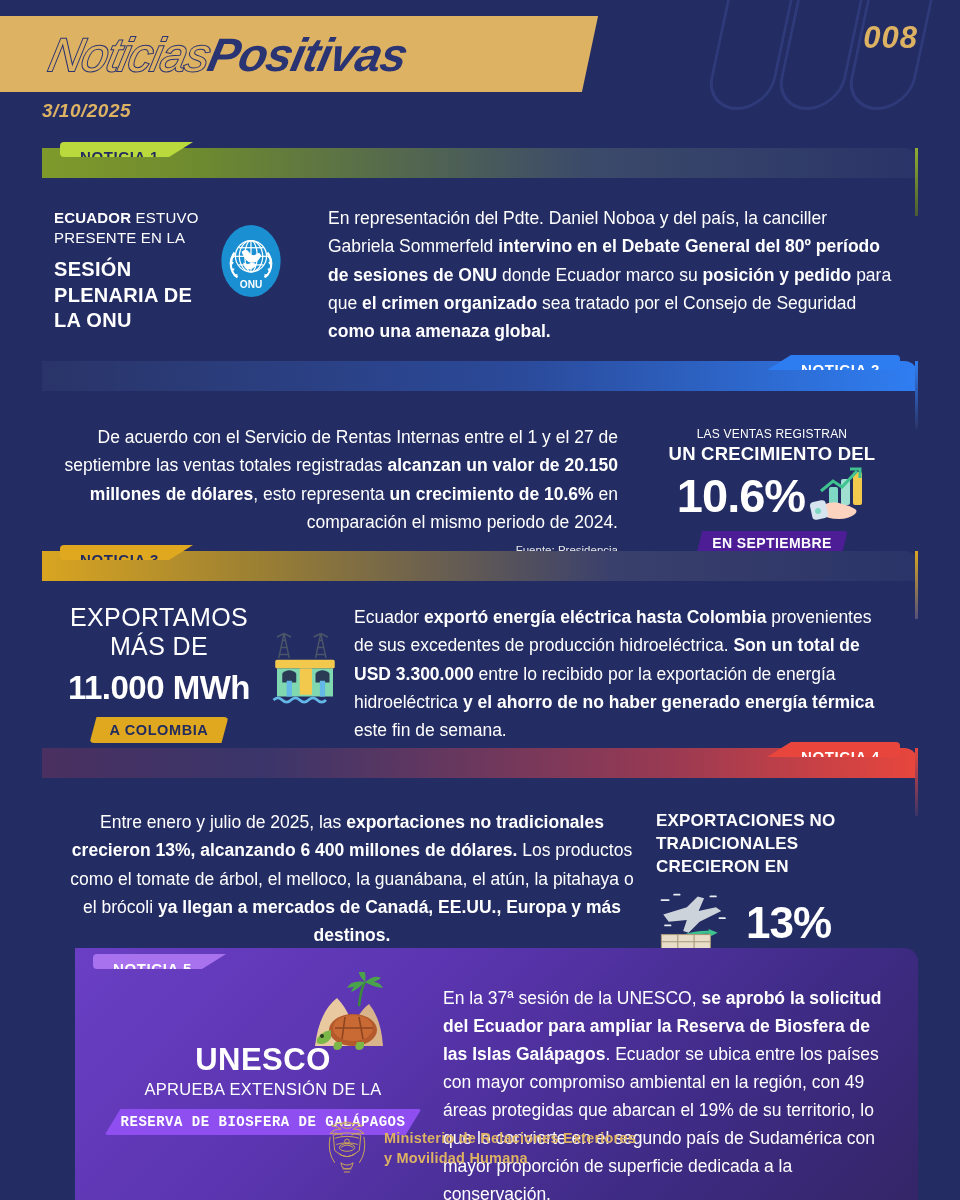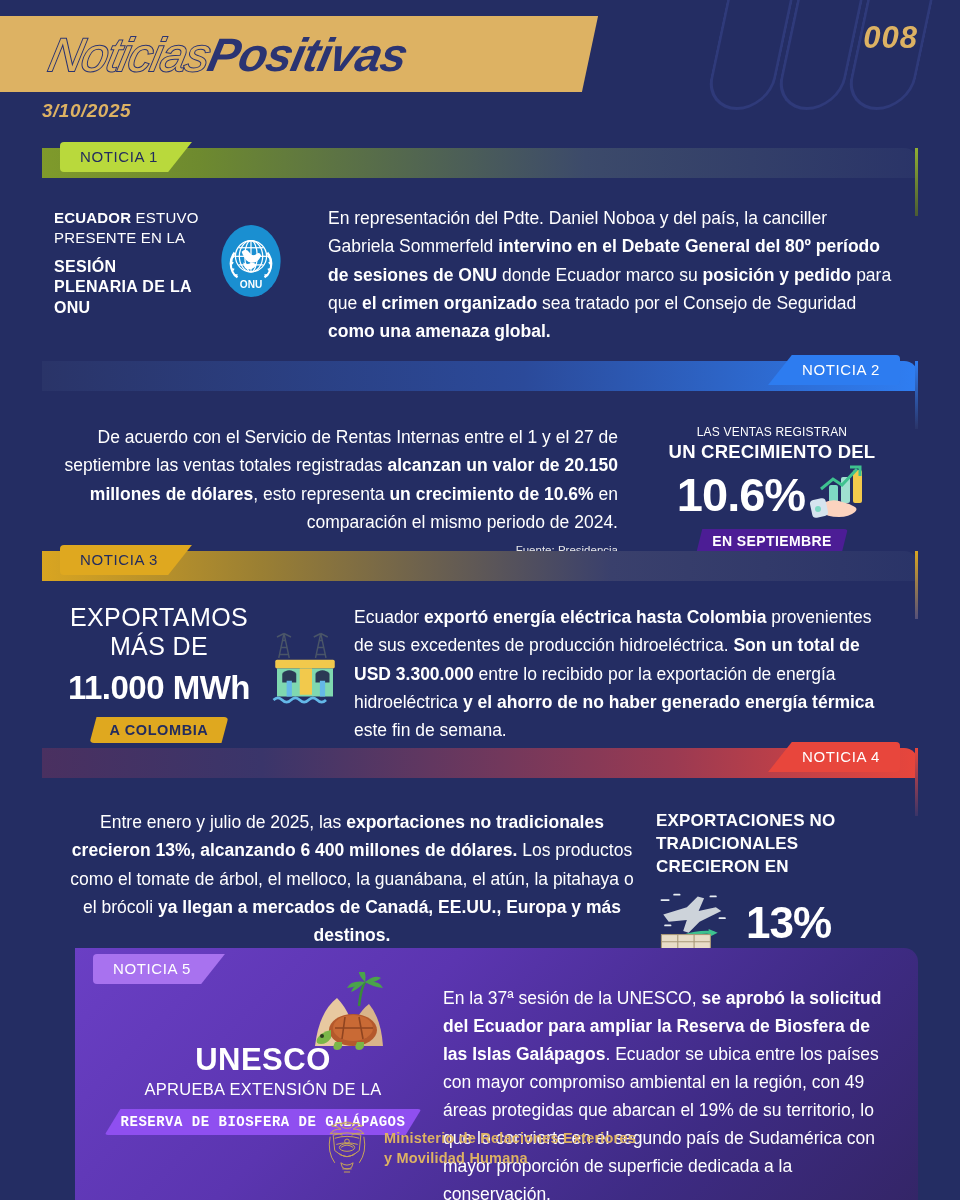--- a/index.html
+++ b/index.html
@@ -50,22 +50,22 @@
   
   .card { position:absolute; left:42px; width:876px; }
   .bar {
     position:relative; height:30px; border-radius:0 14px 0 0;
   }
   .bar::after {
     content:""; position:absolute; right:0; top:0; width:3px; height:68px;
     border-radius:0 0 0 0;
   }
   .tab {
-    position:absolute; top:-6px; height:30px; line-height:30px;
-    padding:0 20px; font-size:15px; font-weight:normal; letter-spacing:0.6px;
+    position:absolute; top:-6px; height:15px; line-height:30px;
+    padding:0 20px; font-size:15px; font-weight:bold; letter-spacing:0.6px;
     white-space:nowrap;
   }
   .tab.left  { left:18px;  border-radius:4px 0 0 4px; }
   .tab.right { right:18px; border-radius:0 4px 4px 0; }
 
   
   .tab.left  { clip-path: polygon(0 0, 100% 0, 82% 100%, 0 100%); padding-right:34px; }
   .tab.right { clip-path: polygon(18% 0, 100% 0, 100% 100%, 0 100%); padding-left:34px; }
 
   .card-body { display:flex; padding:14px 12px 0 12px; }
@@ -80,30 +80,30 @@
   
   #card1 { top:148px; }
   #card1 .bar { background:linear-gradient(90deg,#7f9a2b 0%, #6e8a2f 18%, #3c4a6a 62%, #2a3468 100%); }
   #card1 .bar::after { background:linear-gradient(180deg,#8fae33,#4a5b34); }
   #card1 .tab { background:#b9d93c; color:#232c5e; }
   #card1 .card-body { padding-top:26px; }
   .n1-left { width:262px; display:flex; align-items:flex-start; }
   .n1-head { width:150px; padding-top:4px; }
   .n1-l1 { font-size:15px; letter-spacing:0.2px; font-weight:500; line-height:1.3; }
   .n1-l1 b { font-weight:bold; }
-  .n1-l2 { font-size:16px; font-weight:bold; line-height:1.28; margin-top:10px; letter-spacing:0.3px;}
+  .n1-l2 { font-size:20px; font-weight:bold; line-height:1.28; margin-top:10px; letter-spacing:0.3px;}
   .un-logo { width:78px; height:78px; margin-left:8px; margin-top:18px; flex:0 0 auto;}
   #card1 .para { padding-left:12px; padding-right:14px; }
 
   
   #card2 { top:348px; }
   #card2 .bar { background:linear-gradient(90deg,#2a3468 0%, #2b4a9a 55%, #2f7ef2 100%);margin-top:13px; }
   #card2 .bar::after { background:linear-gradient(180deg,#2f7ef2,#2a3468); }
   #card2 .tab { background:#2d7cf0; color:#ffffff; }
-  #card2 .card-body { padding-top:32px; }
+  #card2 .card-body { padding-top:32px;align-items:center; }
   #card2 .para { padding-right:20px; text-align:right; }
   #card2 .source { text-align:right; }
   .n2-right { width:268px; text-align:center; padding-top:2px; }
   .n2-t1 { font-size:12px; letter-spacing:0.2px; }
   .n2-t2 { font-size:18.5px; font-weight:bold; letter-spacing:0.2px; margin-top:2px;}
   .n2-big-row { display:flex; align-items:center; justify-content:center; margin-top:2px;}
   .n2-big { font-size:47px; font-weight:bold; letter-spacing:-1px; }
   .n2-pill {
     display:inline-block; margin-top:6px; background:#4c1d95; color:#fff;
     font-size:14px; font-weight:bold; letter-spacing:0.4px;

